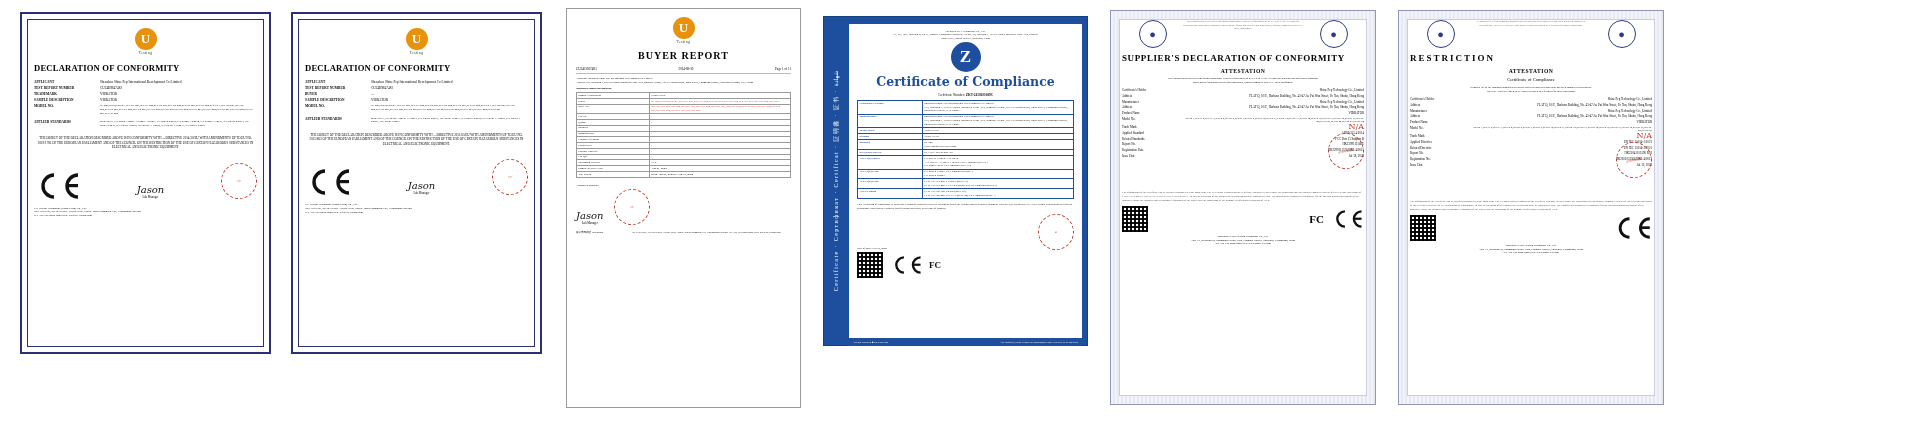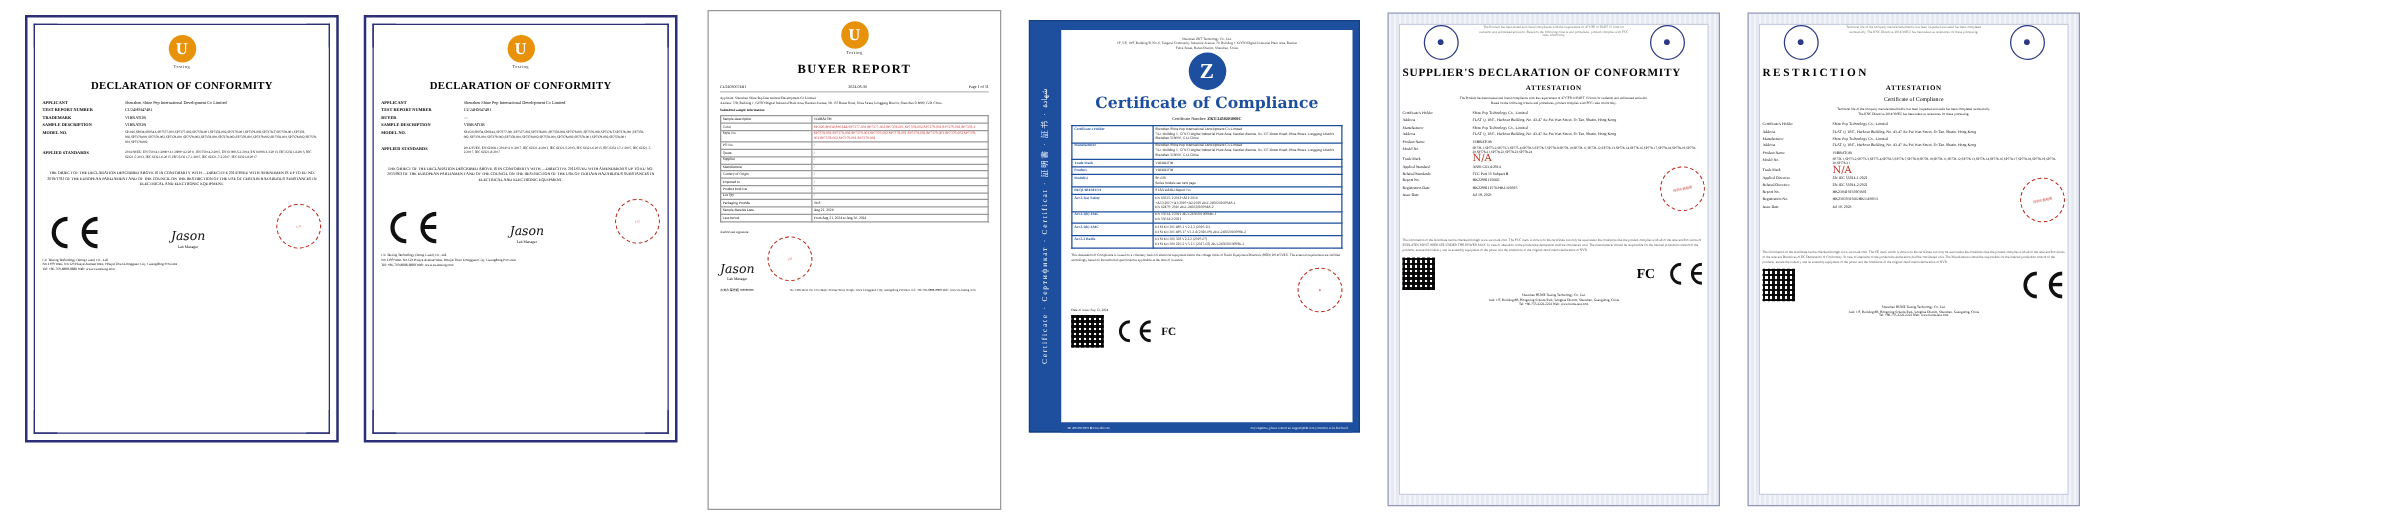--- a/index.html
+++ b/index.html
@@ -23,21 +23,21 @@
     font-family:"Liberation Serif",serif;margin:0 auto;}
   .cu-sub{text-align:center;font-size:3.6px;color:#333;letter-spacing:.4px;margin-top:1px;}
 
   
   .ce{display:flex;align-items:center;gap:2px;}
   .ce svg{display:block;}
 
   
   .doc12{width:251px;height:342px;margin-top:12px;margin-left:20px;}
   .doc12 .pad{position:absolute;inset:16px 14px;}
-  .doc12 h1{font-size:8.6px;text-align:center;font-weight:bold;letter-spacing:.2px;margin:8px 0 7px;}
+  .doc12 h1{font-size:8.6px;text-align:left;font-weight:bold;letter-spacing:.2px;margin:8px 0 7px;}
   .rowlist{font-size:3.4px;line-height:4.6px;}
   .rowlist .r{display:flex;margin-bottom:1.5px;}
   .rowlist .k{width:66px;flex:none;font-weight:bold;letter-spacing:.05px;}
   .rowlist .v{flex:1;}
   .obj{font-size:3.2px;line-height:4.4px;text-align:center;margin-top:9px;}
   .sig-row{display:flex;align-items:flex-end;justify-content:space-between;margin-top:13px;}
   .sign-script{font-family:"DejaVu Serif",serif;font-style:italic;font-size:10px;color:#111;}
   .sig-cap{font-size:3px;text-align:center;}
   .foot{font-size:2.8px;line-height:3.8px;margin-top:8px;}
 
@@ -75,21 +75,21 @@
   .guil{position:absolute;inset:0;border:1px solid #8f96b8;
      background:repeating-linear-gradient(90deg,#f3f4f9 0 2px,#e7e9f3 2px 4px);}
   .doc56 .white{position:absolute;inset:9px;background:#fff;border:1px solid #c9cde0;}
   .doc56 .pad{position:absolute;inset:10px 12px;}
   .doc56 h1{font-size:9px;font-weight:bold;letter-spacing:.6px;margin:5px 0 2px;}
   .doc56 h2{font-size:5.6px;text-align:center;font-weight:bold;letter-spacing:.5px;margin:5px 0 3px;}
   .doc56 .sub{font-size:4.6px;text-align:center;margin:1px 0 4px;}
   .kv{font-size:3.1px;line-height:4.3px;}
   .kv .r{display:flex;margin-bottom:1.4px;}
   .kv .k{width:56px;flex:none;}
-  .kv .v{flex:1;}
+  .kv .v{flex:1;text-align:right;}
   .emblem{width:26px;height:26px;border-radius:50%;border:1.4px solid #2a3a86;margin:0 auto;
     display:flex;align-items:center;justify-content:center;color:#2a3a86;font-size:11px;}
   .qr{width:26px;height:26px;background:
      repeating-linear-gradient(0deg,#111 0 2px,#fff 2px 4px),
      repeating-linear-gradient(90deg,#111 0 2px,#fff 2px 4px);
      background-blend-mode:multiply;}
   .stamp{width:34px;height:34px;border-radius:50%;border:1px dashed #c0392b;color:#c0392b;
      font-size:2.6px;display:flex;align-items:center;justify-content:center;text-align:center;transform:rotate(-12deg);}
   .redchop{color:#c0392b;font-size:8px;font-family:"DejaVu Serif",serif;}
 </style>

